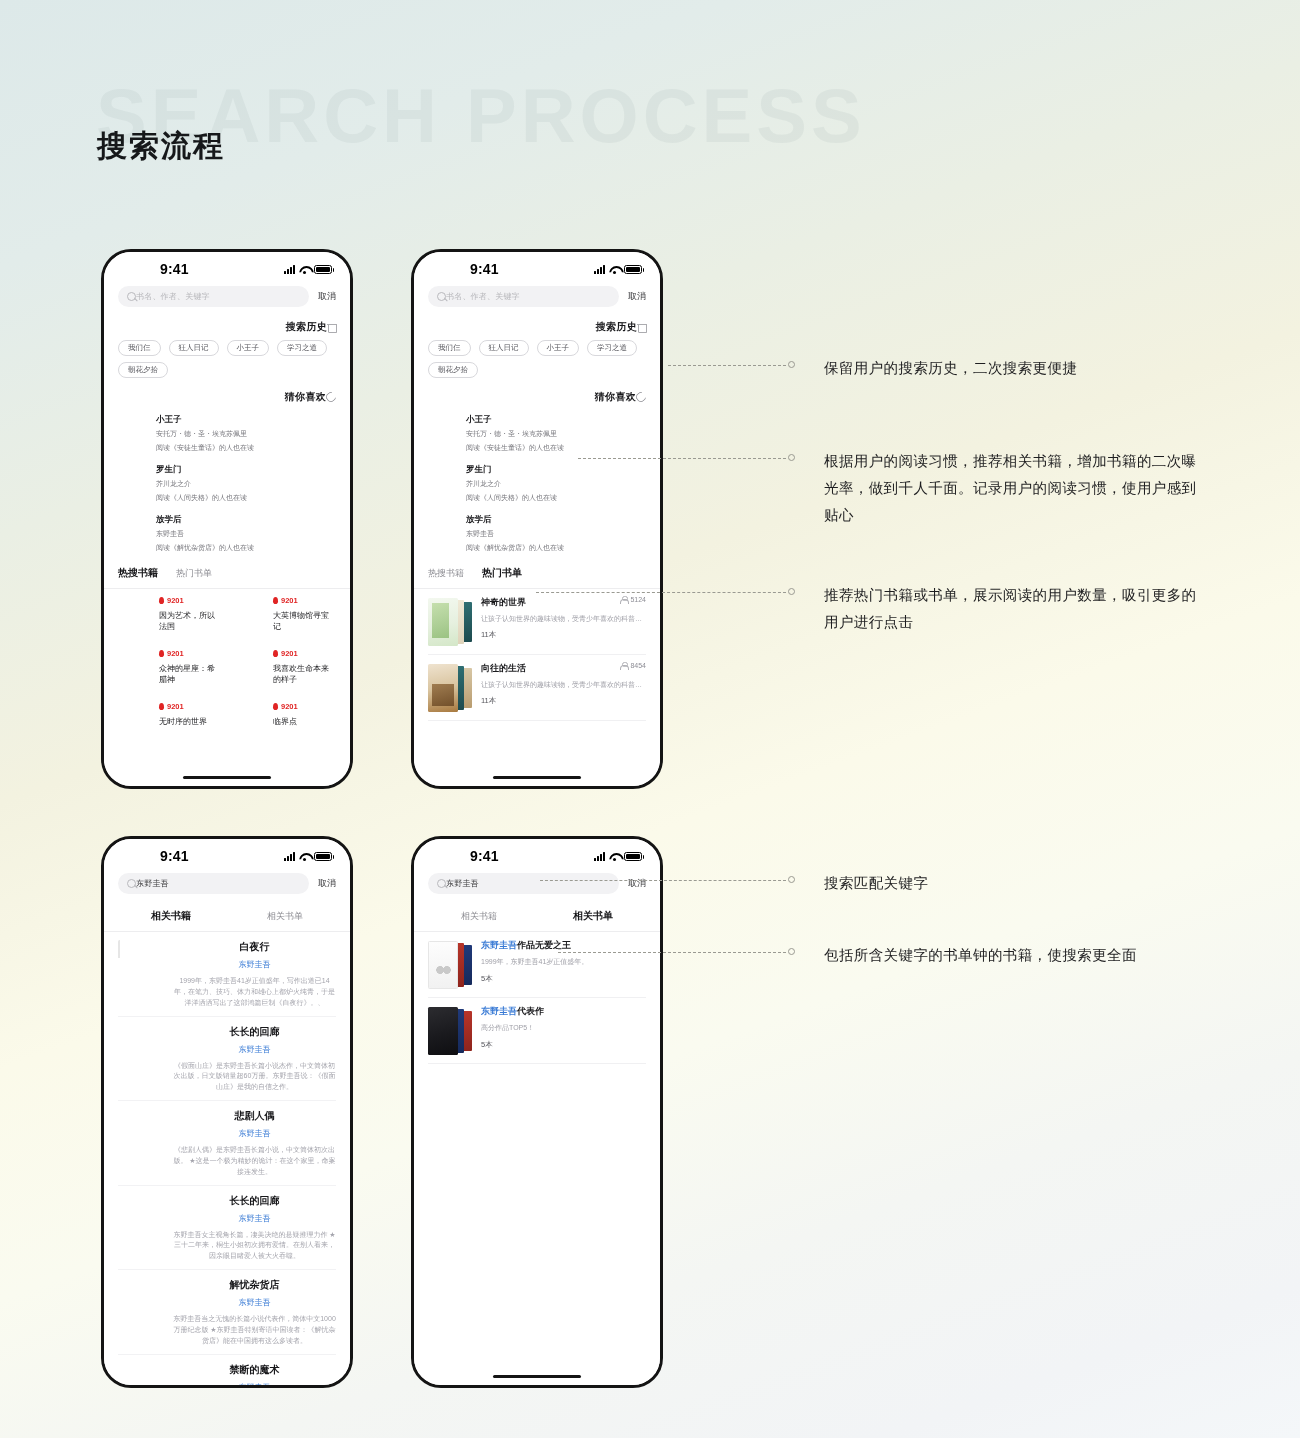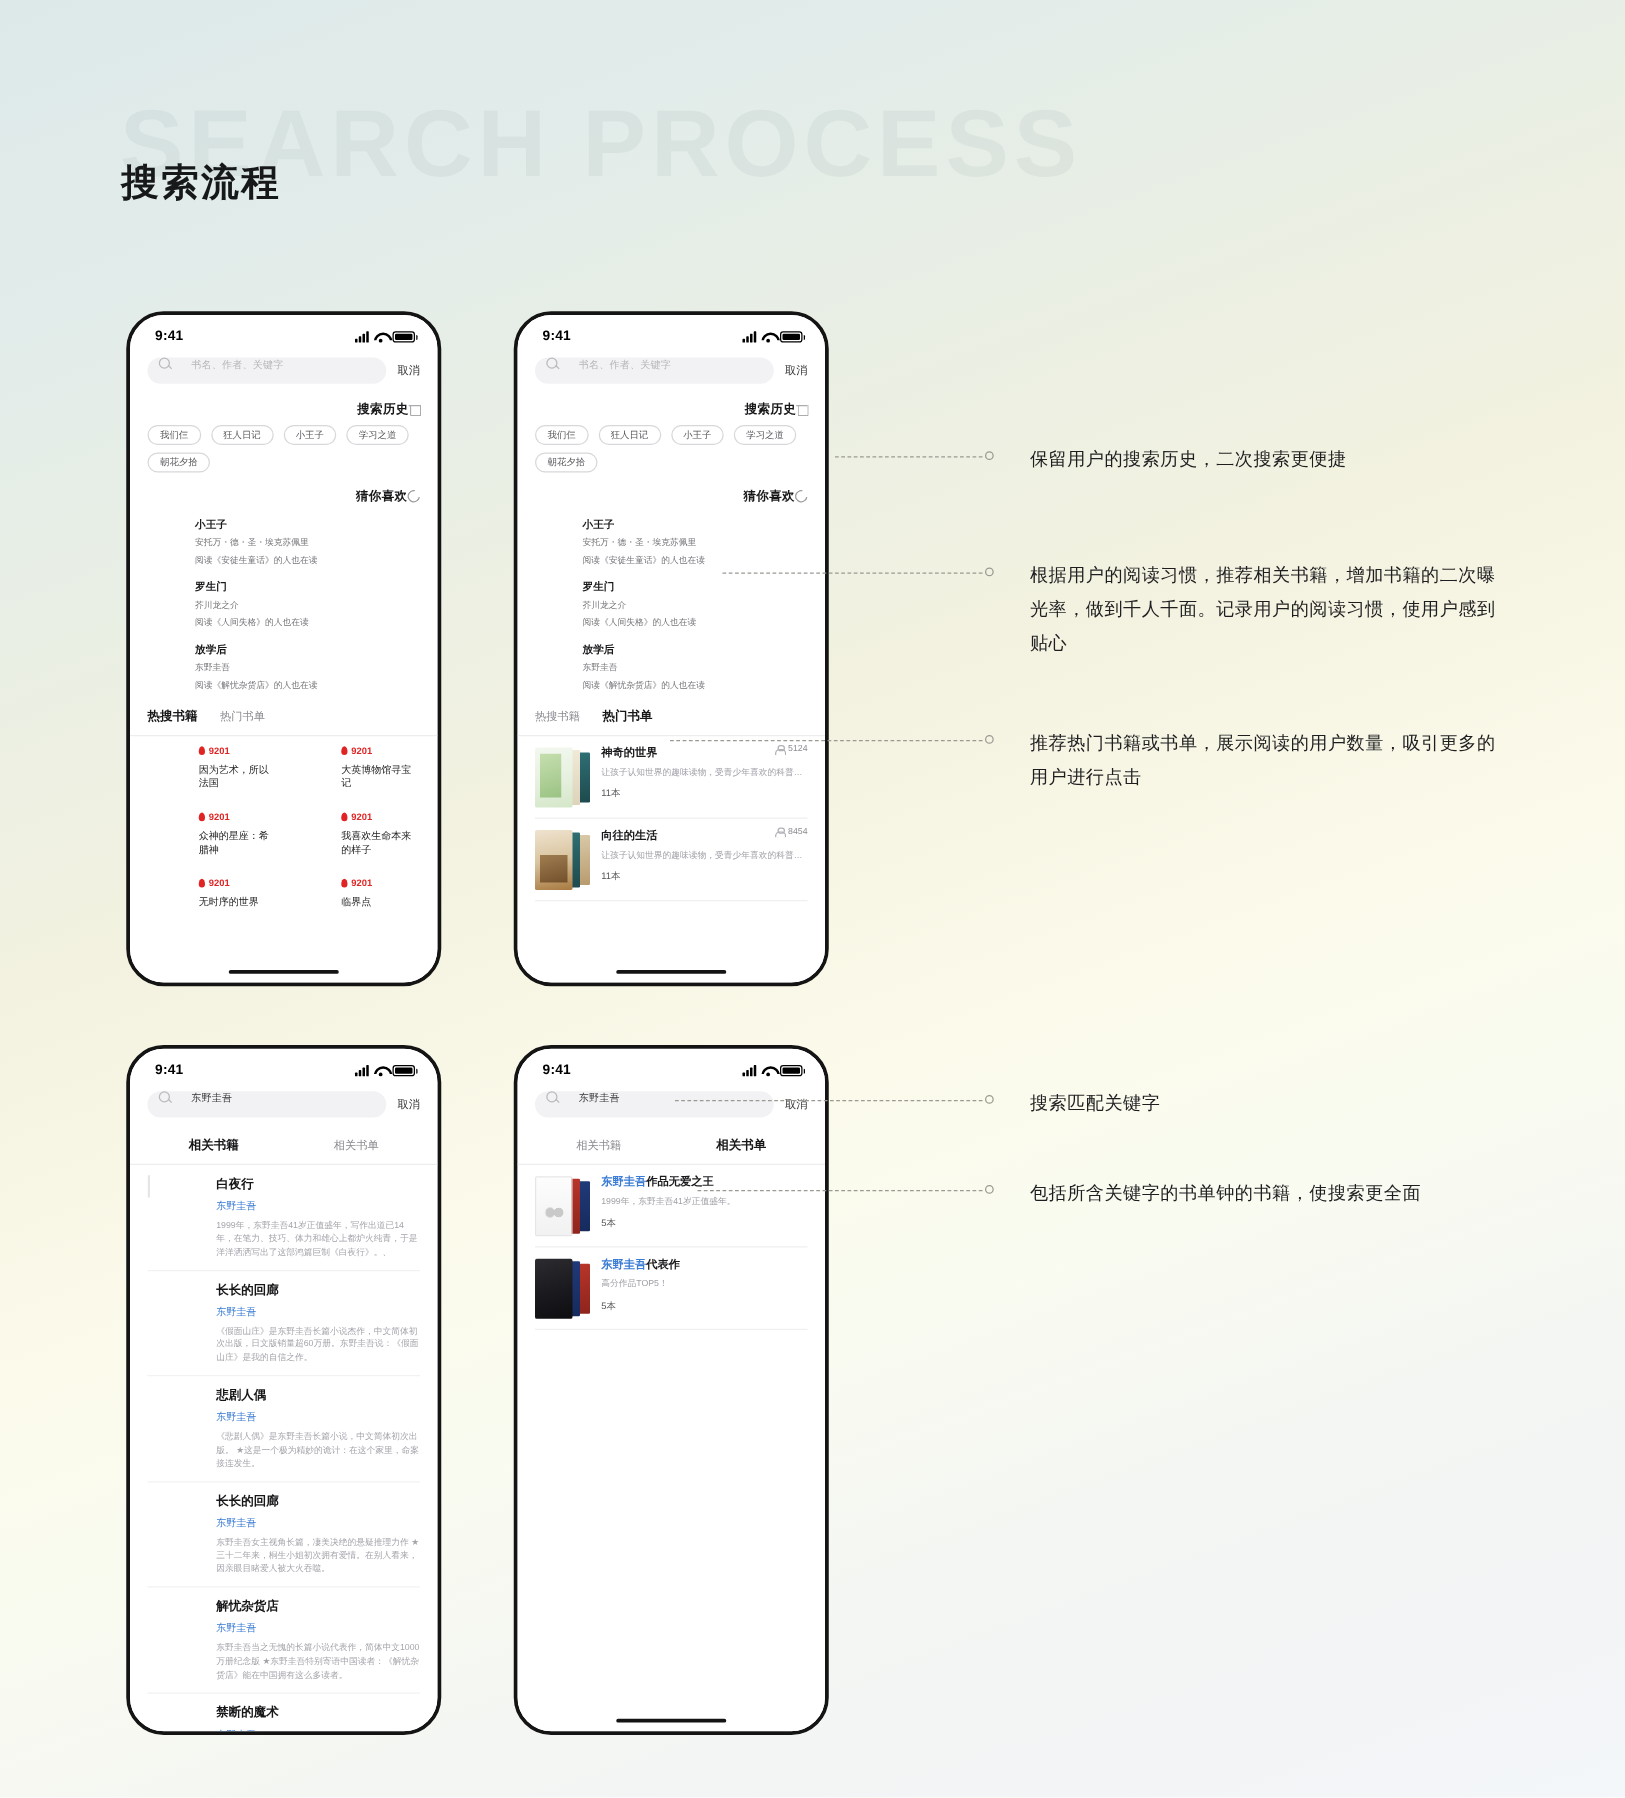--- a/index.html
+++ b/index.html
@@ -51,21 +51,21 @@
   #phone3 { left: 101px; top: 836px; }
   #phone4 { left: 411px; top: 836px; }
 
   .screen { width: 100%; height: 100%; background:#fff; position: relative; }
 
   
   .statusbar {
     height: 30px; display: flex; align-items: center;
     justify-content: space-between; padding: 4px 18px 0 20px;
   }
-  .st-time { font-size: 11px; font-weight: 700; color: #000; letter-spacing: .2px; }
+  .st-time { font-size: 14px; font-weight: 700; color: #000; letter-spacing: .2px; margin-left: 36px; }
   .st-right { display: flex; align-items: center; gap: 4px; }
   .sig { display: flex; align-items: flex-end; gap: 1px; height: 9px; }
   .sig i { width: 2px; background: #000; border-radius: .5px; display:block; }
   .sig i:nth-child(1){ height: 3px; }
   .sig i:nth-child(2){ height: 5px; }
   .sig i:nth-child(3){ height: 7px; }
   .sig i:nth-child(4){ height: 9px; }
   .wifi { width: 11px; height: 9px; position: relative; }
   .wifi::before {
     content:""; position:absolute; left:0; top:1px; width:11px; height:11px;
@@ -86,21 +86,21 @@
     background:#000; border-radius: 0 1px 1px 0;
   }
 
   
   .searchrow {
     display:flex; align-items:center; gap: 9px;
     padding: 4px 14px 9px 14px;
   }
   .searchbox {
     flex: 1; height: 21px; background: #f2f2f4; border-radius: 11px;
-    display: flex; align-items: flex-start; gap: 17px; padding: 0 9px;
+    display: flex; align-items: center; gap: 0; padding: 0 9px;
   }
   .mag { width: 9px; height: 9px; position: relative; flex: 0 0 auto; }
   .mag::before {
     content:""; position:absolute; left:0; top:0; width:7px; height:7px;
     border: 1.2px solid #b9b9bd; border-radius: 50%;
   }
   .mag::after {
     content:""; position:absolute; right:0; bottom:0; width:3.5px; height:1.2px;
     background:#b9b9bd; transform: rotate(45deg); transform-origin: right bottom;
   }
@@ -192,21 +192,21 @@
   .ppl-ico::after { content:""; position:absolute; left:0; bottom:0; width:7px; height:3.6px; border:1px solid #70707a; border-bottom:none; border-radius:4px 4px 0 0; }
   .bl-cnt { font-size: 7px; color: #8d8d95; }
   .bl-desc { font-size: 7px; color: #a0a0a8; margin: 5px 0 7px 0; line-height:1.4;
              overflow:hidden; text-overflow: ellipsis; white-space: nowrap; }
   .bl-count { font-size: 7.5px; color: #56565c; }
 
   
   .res-list { padding: 0 14px; }
   .res-row { display:flex; gap: 9px; padding: 8px 0 7px 0; border-bottom: 1px solid #f2f2f4; }
   .res-row .cover { width: 46px; height: 64px; }
-  .res-body { flex:1; min-width:0; }
+  .res-body { flex:1; min-width:0;text-align:center; }
   .res-title { font-size: 10px; font-weight: 700; color: #17171a; margin-bottom: 5px; }
   .res-author { font-size: 8px; color: #3a7bd5; margin-bottom: 6px; }
   .res-desc { font-size: 7px; color: #a4a4ac; line-height: 1.55; }
 
   
   .home-ind {
     position:absolute; left:50%; transform: translateX(-50%);
     bottom: 7px; width: 88px; height: 3.2px; background:#141414; border-radius: 2px;
   }
 

